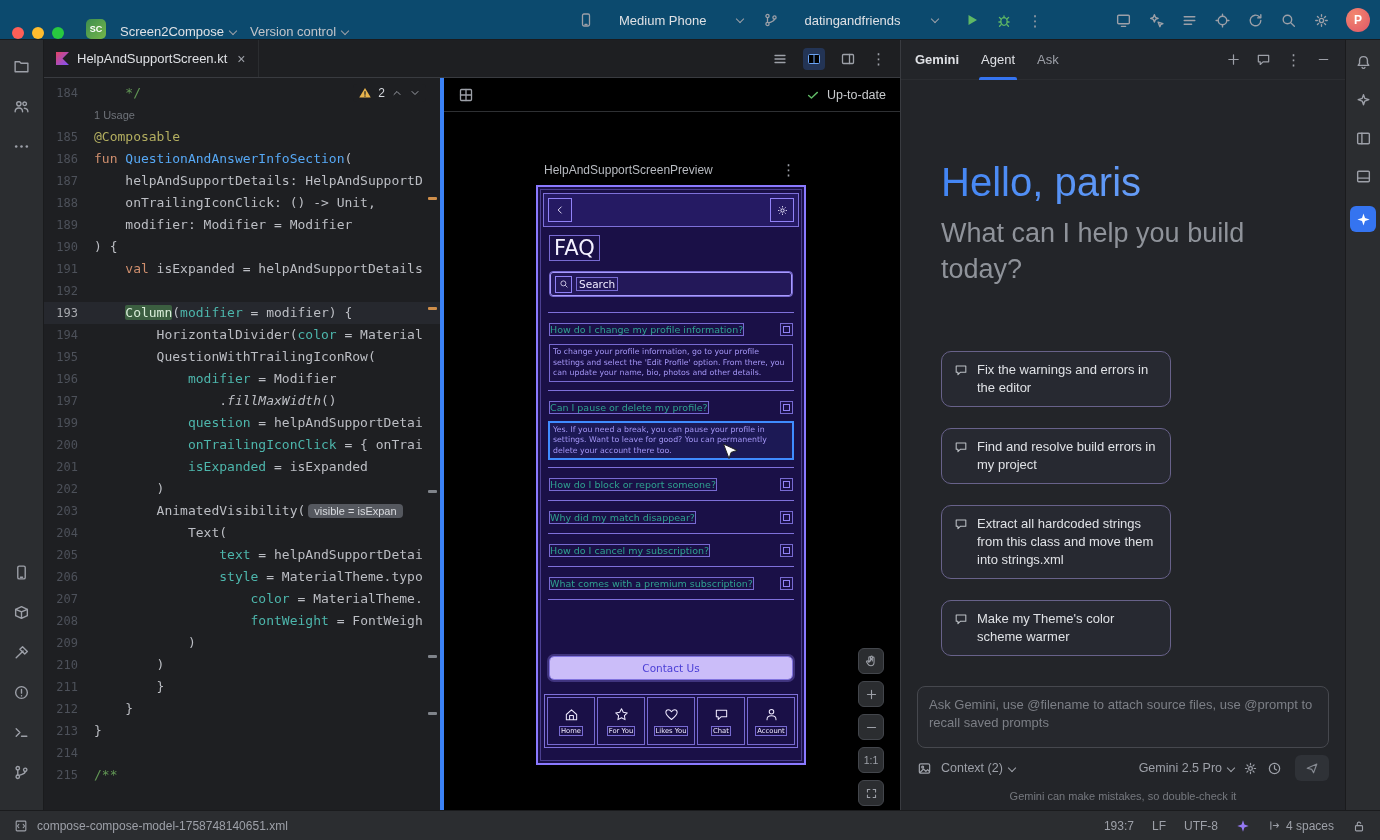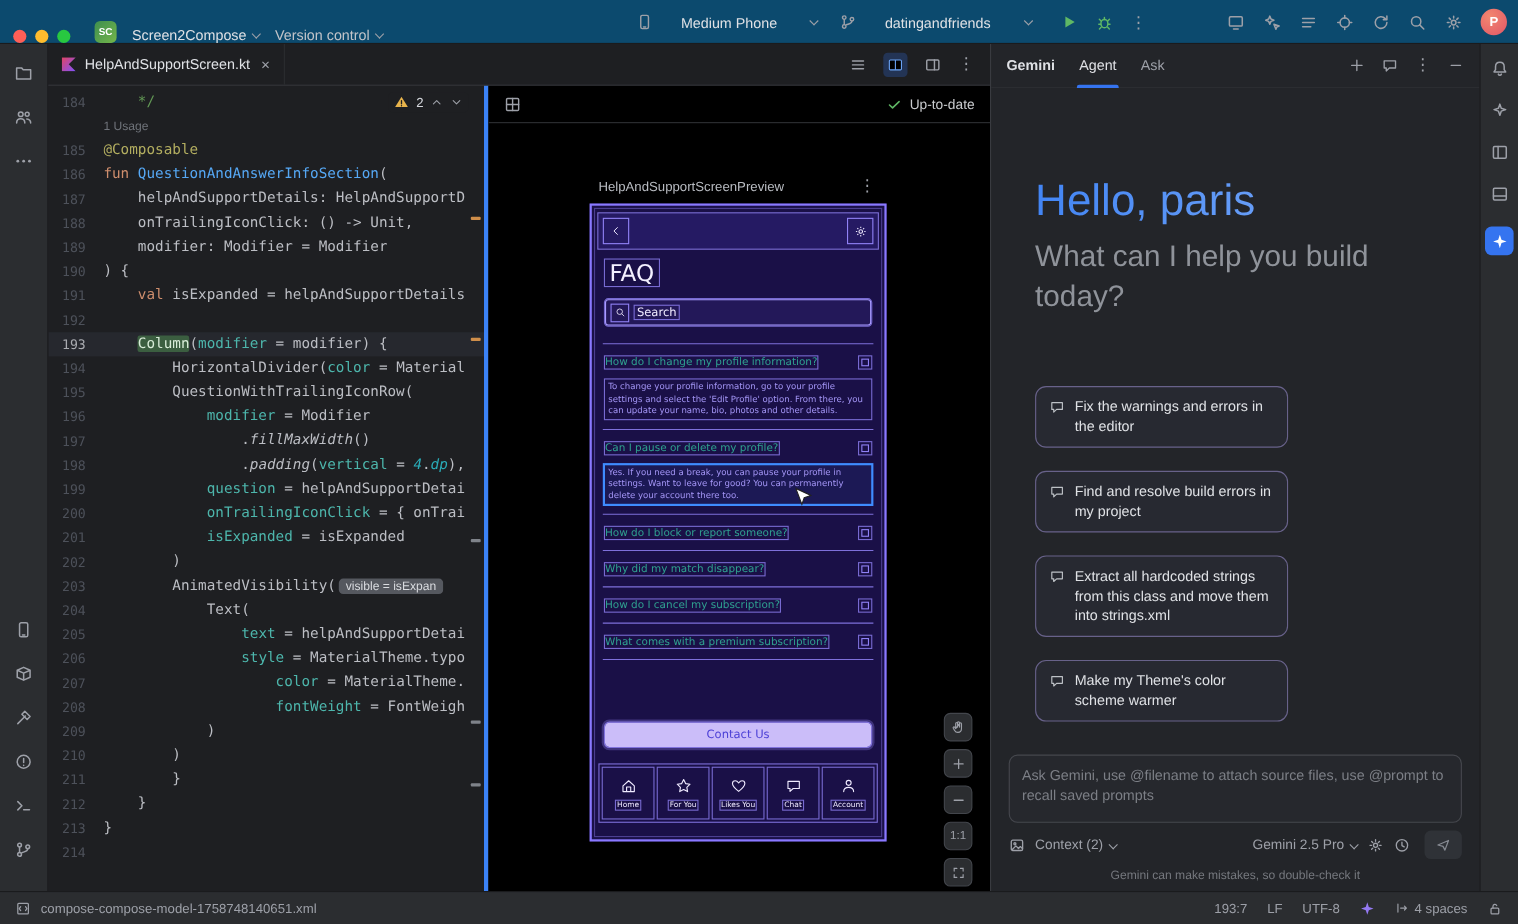--- a/index.html
+++ b/index.html
@@ -325,37 +325,37 @@
         <div class="crow"><span class="ln">188</span><span class="cb"><span class="t-def">    onTrailingIconClick: () -&gt; Unit,</span></span></div>
         <div class="crow"><span class="ln">189</span><span class="cb"><span class="t-def">    modifier: Modifier = Modifier</span></span></div>
         <div class="crow"><span class="ln">190</span><span class="cb"><span class="t-def">) {</span></span></div>
         <div class="crow"><span class="ln">191</span><span class="cb"><span class="t-def">    </span><span class="t-kw">val</span><span class="t-def"> isExpanded = helpAndSupportDetails</span></span></div>
         <div class="crow"><span class="ln">192</span><span class="cb"></span></div>
         <div class="crow cur"><span class="ln">193</span><span class="cb"><span class="t-def">    </span><span class="t-hl">Column</span><span class="t-def">(</span><span class="t-arg">modifier</span><span class="t-def"> = modifier) {</span></span></div>
         <div class="crow"><span class="ln">194</span><span class="cb"><span class="t-def">        HorizontalDivider(</span><span class="t-arg">color</span><span class="t-def"> = Material</span></span></div>
         <div class="crow"><span class="ln">195</span><span class="cb"><span class="t-def">        QuestionWithTrailingIconRow(</span></span></div>
         <div class="crow"><span class="ln">196</span><span class="cb"><span class="t-def">            </span><span class="t-arg">modifier</span><span class="t-def"> = Modifier</span></span></div>
         <div class="crow"><span class="ln">197</span><span class="cb"><span class="t-def">                .</span><span class="t-ext">fillMaxWidth</span><span class="t-def">()</span></span></div>
-        <div class="crow"><span class="ln">198</span><span class="cb"><span class="t-def">                .</span><span class="t-ext">padding</span><span class="t-def">(</span><span class="t-arg">vertical</span><span class="t-def"> = </span><span class="t-num">4</span><span class="t-def">.</span><span class="t-num">dp</span><span class="t-def">),</span></span></div>
         <div class="crow"><span class="ln">199</span><span class="cb"><span class="t-def">            </span><span class="t-arg">question</span><span class="t-def"> = helpAndSupportDetai</span></span></div>
         <div class="crow"><span class="ln">200</span><span class="cb"><span class="t-def">            </span><span class="t-arg">onTrailingIconClick</span><span class="t-def"> = { onTrai</span></span></div>
         <div class="crow"><span class="ln">201</span><span class="cb"><span class="t-def">            </span><span class="t-arg">isExpanded</span><span class="t-def"> = isExpanded</span></span></div>
         <div class="crow"><span class="ln">202</span><span class="cb"><span class="t-def">        )</span></span></div>
         <div class="crow"><span class="ln">203</span><span class="cb"><span class="t-def">        AnimatedVisibility(</span><span class="t-chip">visible = isExpan</span></span></div>
         <div class="crow"><span class="ln">204</span><span class="cb"><span class="t-def">            Text(</span></span></div>
         <div class="crow"><span class="ln">205</span><span class="cb"><span class="t-def">                </span><span class="t-arg">text</span><span class="t-def"> = helpAndSupportDetai</span></span></div>
         <div class="crow"><span class="ln">206</span><span class="cb"><span class="t-def">                </span><span class="t-arg">style</span><span class="t-def"> = MaterialTheme.typo</span></span></div>
         <div class="crow"><span class="ln">207</span><span class="cb"><span class="t-def">                    </span><span class="t-arg">color</span><span class="t-def"> = MaterialTheme.</span></span></div>
         <div class="crow"><span class="ln">208</span><span class="cb"><span class="t-def">                    </span><span class="t-arg">fontWeight</span><span class="t-def"> = FontWeigh</span></span></div>
         <div class="crow"><span class="ln">209</span><span class="cb"><span class="t-def">            )</span></span></div>
         <div class="crow"><span class="ln">210</span><span class="cb"><span class="t-def">        )</span></span></div>
         <div class="crow"><span class="ln">211</span><span class="cb"><span class="t-def">        }</span></span></div>
         <div class="crow"><span class="ln">212</span><span class="cb"><span class="t-def">    }</span></span></div>
         <div class="crow"><span class="ln">213</span><span class="cb"><span class="t-def">}</span></span></div>
         <div class="crow"><span class="ln">214</span><span class="cb"></span></div>
+        <div class="crow"><span class="ln">215</span><span class="cb"><span class="t-cm">/**</span></span></div>
       </div>
     <div class="inspections">
       <span class="icon">
           <svg width="14" height="14" viewBox="0 0 16 16">
             <path d="M8 2.2 14.6 13H1.4z" fill="#e8b44c" stroke="none"></path>
             <path d="M8 6.3v3.2M8 11.4v.3" style="stroke:#1e1f22;stroke-width:1.4"></path>
           </svg>
         </span>
       <span>2</span>
       <span class="icon">

